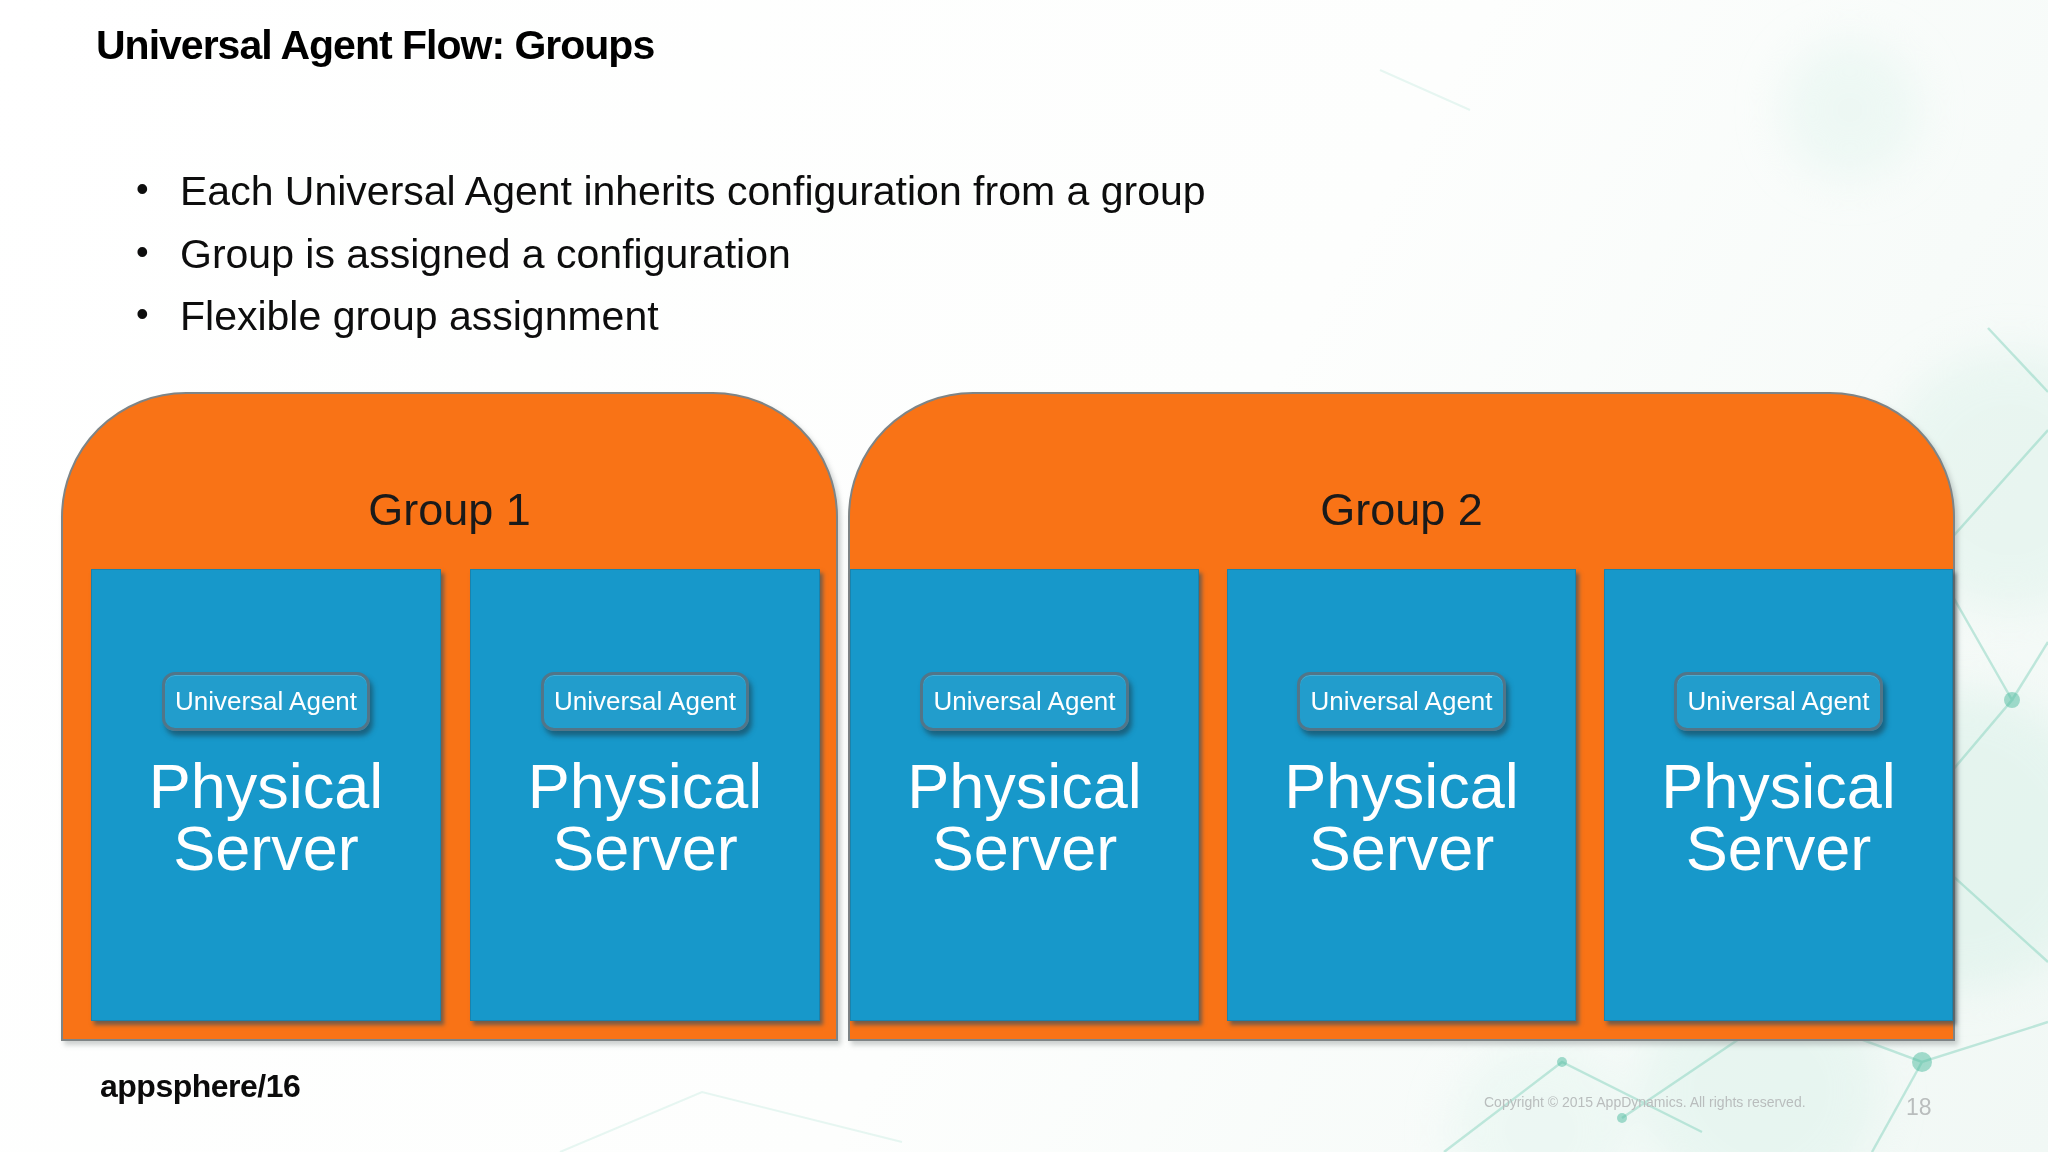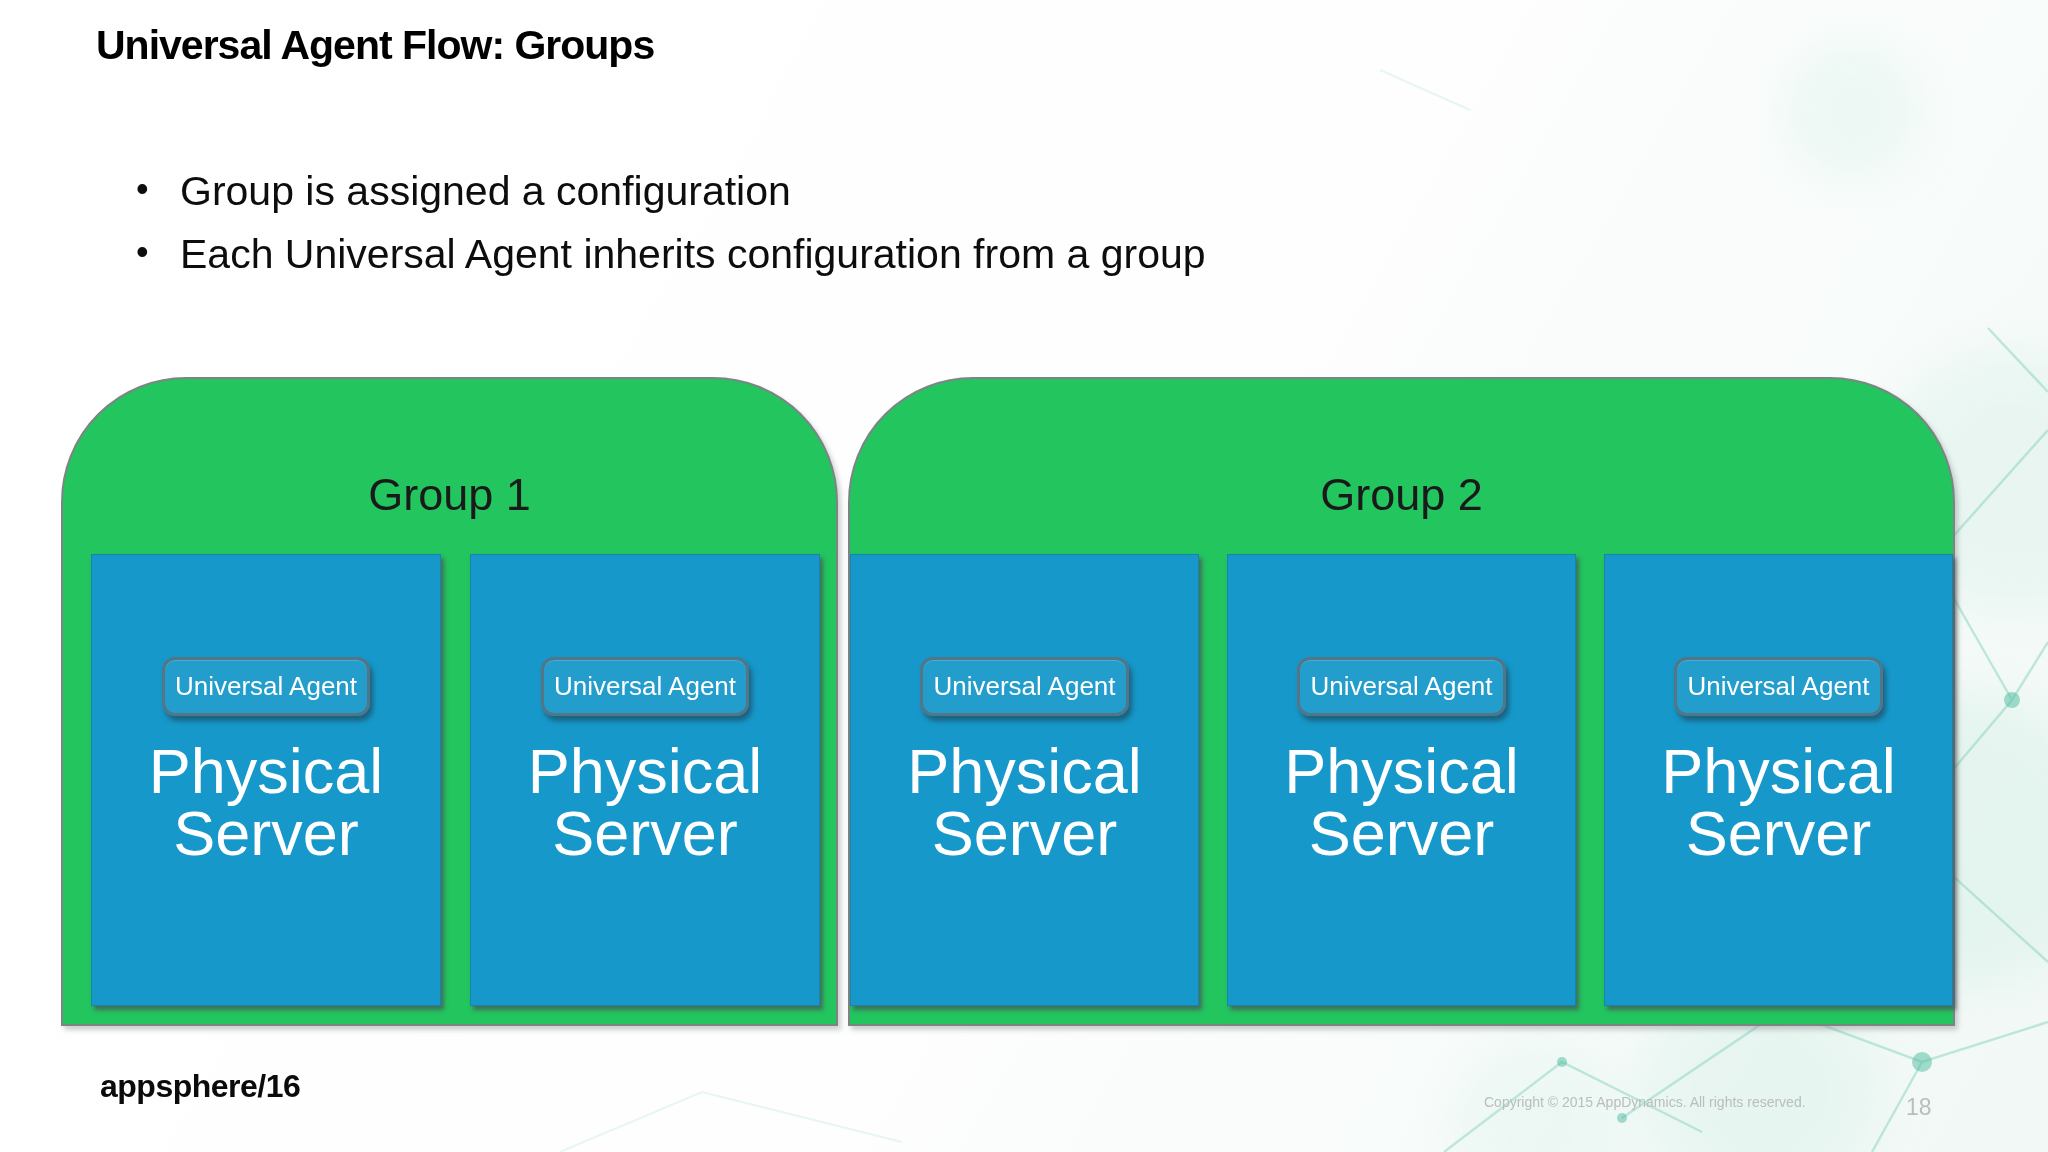--- a/index.html
+++ b/index.html
@@ -19,22 +19,22 @@
   }
   .bullet-list li{
     position:relative;padding-left:50px;margin-bottom:16px;
     font-size:41px;line-height:1.14;color:#0d0d0d;
   }
   .bullet-list li::before{
     content:"\2022";position:absolute;left:6px;top:0px;font-size:36px;color:#0d0d0d;
   }
 
   .group{
-    position:absolute;top:377px;height:649px;box-sizing:border-box;
-    background:#22c55e;border:2px solid var(--group-border,#7E8486);
+    position:absolute;top:392px;height:649px;box-sizing:border-box;
+    background:#f97316;border:2px solid var(--group-border,#7E8486);
     border-radius:125px 125px 0 0;
     box-shadow:3px 4px 5px rgba(125,135,135,0.38);
   }
   .group-1{left:61px;width:777px;}
   .group-2{left:848px;width:1107px;}
   .group-label{
     margin-top:90px;text-align:center;
     font-size:45px;color:#1a1a1a;
   }
 
@@ -116,22 +116,23 @@
     <circle cx="1782" cy="1010" r="6"></circle>
     <circle cx="1622" cy="1118" r="5"></circle>
     <circle cx="1922" cy="1062" r="10"></circle>
     <circle cx="1562" cy="1062" r="5"></circle>
   </g>
 </svg>
 
 <div class="slide-title">Universal Agent Flow: Groups</div>
 
 <ul class="bullet-list">
+  <li>Each Universal Agent inherits configuration from a group</li>
   <li>Group is assigned a configuration</li>
-  <li>Each Universal Agent inherits configuration from a group</li>
+  <li>Flexible group assignment</li>
 </ul>
 
 <div class="group group-1">
   <div class="group-label">Group 1</div>
   <div class="server pos-0">
     <div class="agent-badge">Universal Agent</div>
     <div class="server-name">Physical Server</div>
   </div>
   <div class="server pos-1">
     <div class="agent-badge">Universal Agent</div>

